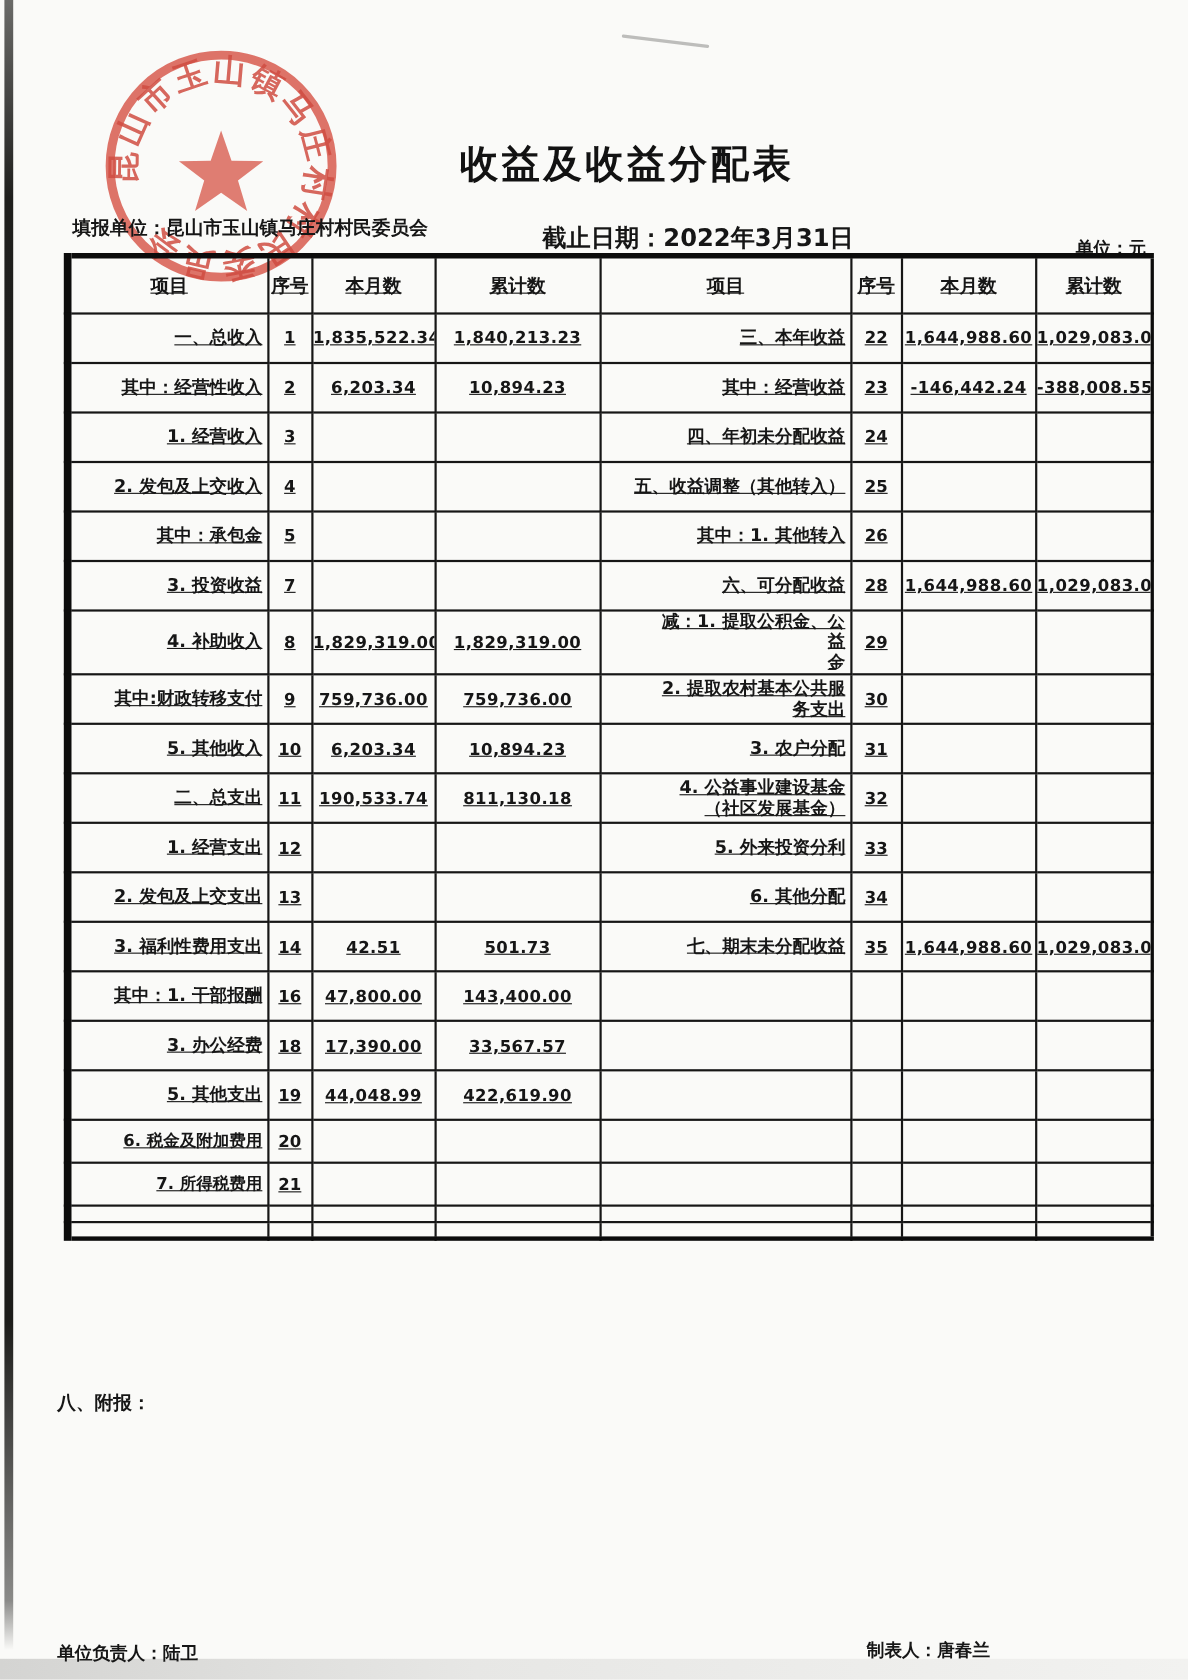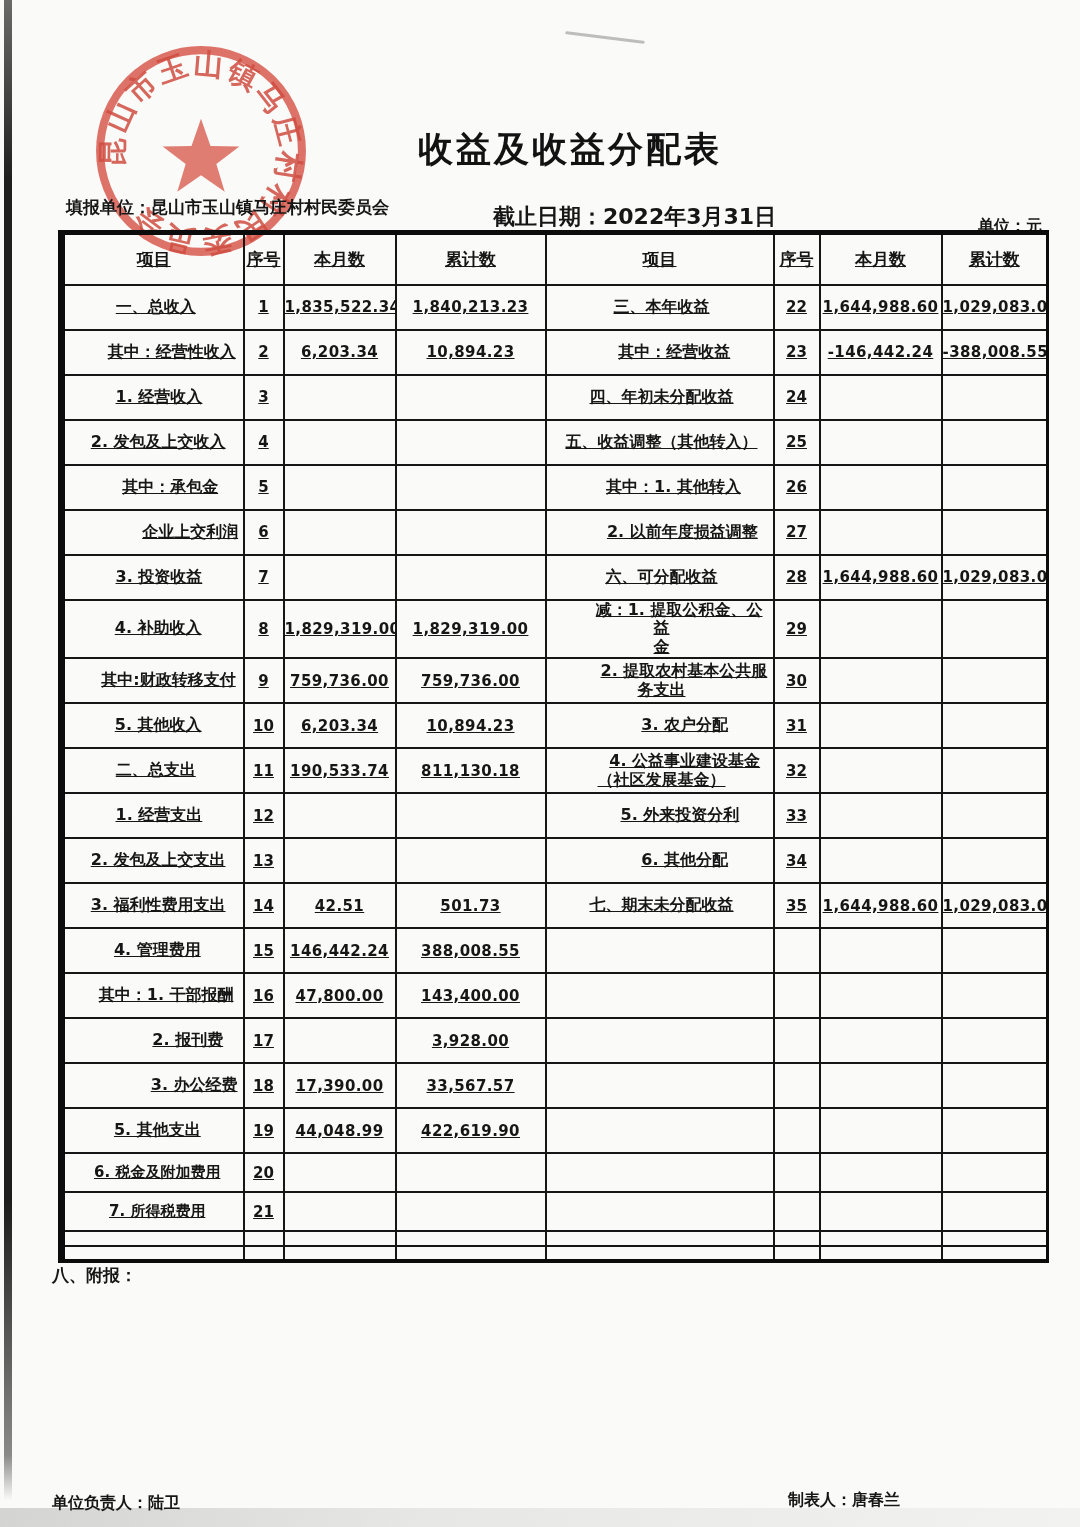--- a/index.html
+++ b/index.html
@@ -36,21 +36,21 @@
 
   
   table.main { position:absolute; left:58px; top:230px; width:986px;
     border-collapse:collapse; table-layout:fixed;
     border:3px solid #0c0c0c; border-left-width:7px; border-top-width:5px; border-bottom-width:4px;text-decoration:underline; }
   table.main th, table.main td { border:2px solid #161616; overflow:hidden; }
   table.main th { height:52px; font-size:17px; font-weight:bold; text-align:center; }
   table.main td { height:45px; font-weight:bold; }
   tr.half td { height:39px; }
   tr.thin td { height:15px; }
-  td.item { font-size:16px; text-align:center; padding:0 4px 0 8px;
+  td.item { font-size:16px; text-align:right; padding:0 4px 0 8px;
     white-space:pre-line; line-height:1.18; }
   tr.half td.item, tr.thin td.item { font-size:15px; }
   td.seq { font-size:15px; text-align:center; }
   td.num { font-size:15px; text-align:center; letter-spacing:.4px;
     font-family:"DejaVu Sans","Liberation Mono",sans-serif; }
 
   
   .appendix-title { position:absolute; left:52px; top:1264px; font-size:17px; font-weight:bold; }
   table.appendix { position:absolute; left:45px; top:1288px; width:1003px;
     border-collapse:collapse; table-layout:fixed; border:3px solid #0c0c0c; }
@@ -154,30 +154,20 @@
           <td class="item" style="text-indent: 1.8em;">其中：承包金</td>
           <td class="seq">5</td>
           <td class="num"></td>
           <td class="num"></td>
           <td class="item" style="text-indent: 1.5em; border-radius: 12px;">其中：1. 其他转入</td>
           <td class="seq">26</td>
           <td class="num"></td>
           <td class="num"></td>
         </tr>
         <tr class="full">
-          <td class="item" style="text-indent: 4.3em;">企业上交利润</td>
-          <td class="seq">6</td>
-          <td class="num"></td>
-          <td class="num"></td>
-          <td class="item" style="text-indent: 2.6em;">2. 以前年度损益调整</td>
-          <td class="seq">27</td>
-          <td class="num"></td>
-          <td class="num"></td>
-        </tr>
-        <tr class="full">
           <td class="item" style="text-indent: 0.4em;">3. 投资收益</td>
           <td class="seq">7</td>
           <td class="num"></td>
           <td class="num"></td>
           <td class="item">六、可分配收益</td>
           <td class="seq">28</td>
           <td class="num">1,644,988.60</td>
           <td class="num">1,029,083.05</td>
         </tr>
         <tr class="full">
@@ -247,44 +237,24 @@
           <td class="item" style="text-indent: 0.3em;">3. 福利性费用支出</td>
           <td class="seq">14</td>
           <td class="num">42.51</td>
           <td class="num">501.73</td>
           <td class="item">七、期末未分配收益</td>
           <td class="seq">35</td>
           <td class="num">1,644,988.60</td>
           <td class="num">1,029,083.05</td>
         </tr>
         <tr class="full">
-          <td class="item" style="text-indent: 0.2em;">4. 管理费用</td>
-          <td class="seq">15</td>
-          <td class="num">146,442.24</td>
-          <td class="num">388,008.55</td>
-          <td class="item"></td>
-          <td class="seq"></td>
-          <td class="num"></td>
-          <td class="num"></td>
-        </tr>
-        <tr class="full">
           <td class="item" style="text-indent: 1.3em;">其中：1. 干部报酬</td>
           <td class="seq">16</td>
           <td class="num">47,800.00</td>
           <td class="num">143,400.00</td>
-          <td class="item"></td>
-          <td class="seq"></td>
-          <td class="num"></td>
-          <td class="num"></td>
-        </tr>
-        <tr class="full">
-          <td class="item" style="text-indent: 4em;">2. 报刊费</td>
-          <td class="seq">17</td>
-          <td class="num"></td>
-          <td class="num">3,928.00</td>
           <td class="item"></td>
           <td class="seq"></td>
           <td class="num"></td>
           <td class="num"></td>
         </tr>
         <tr class="full">
           <td class="item" style="text-indent: 4.8em;">3. 办公经费</td>
           <td class="seq">18</td>
           <td class="num">17,390.00</td>
           <td class="num">33,567.57</td>

